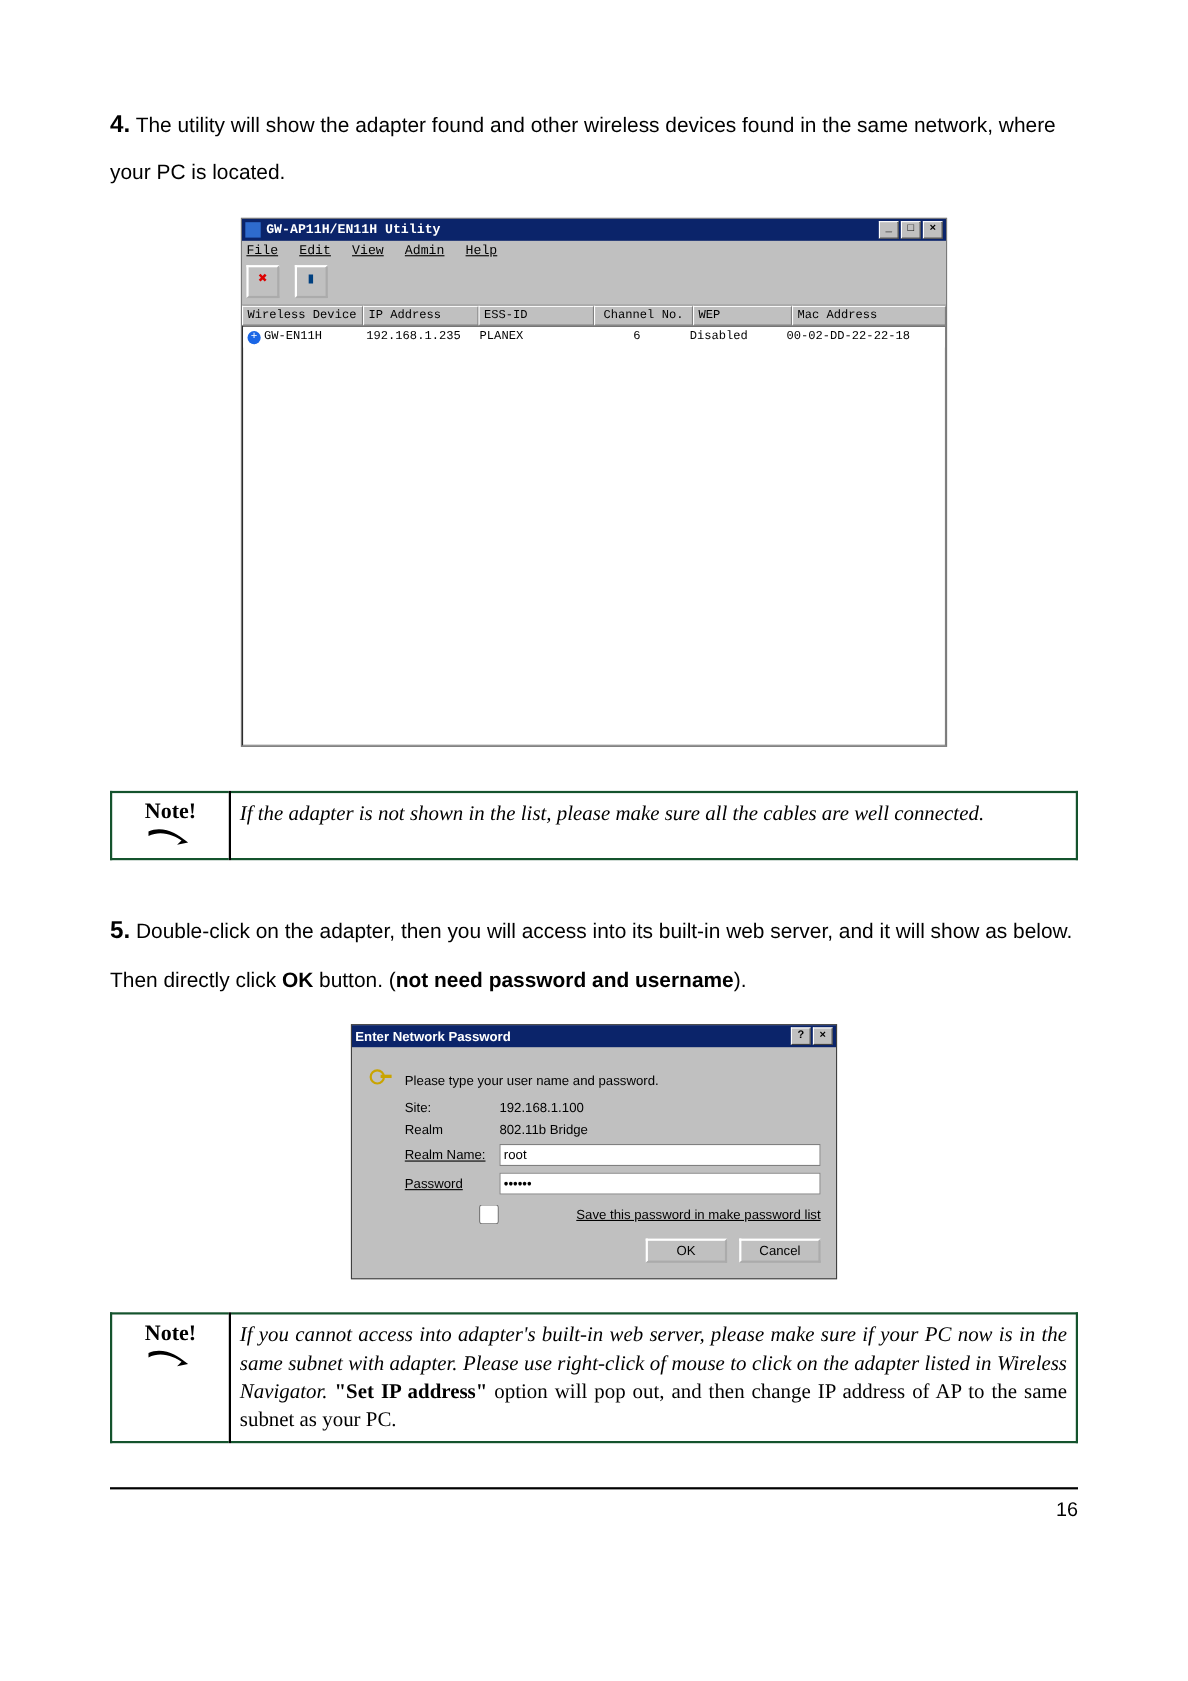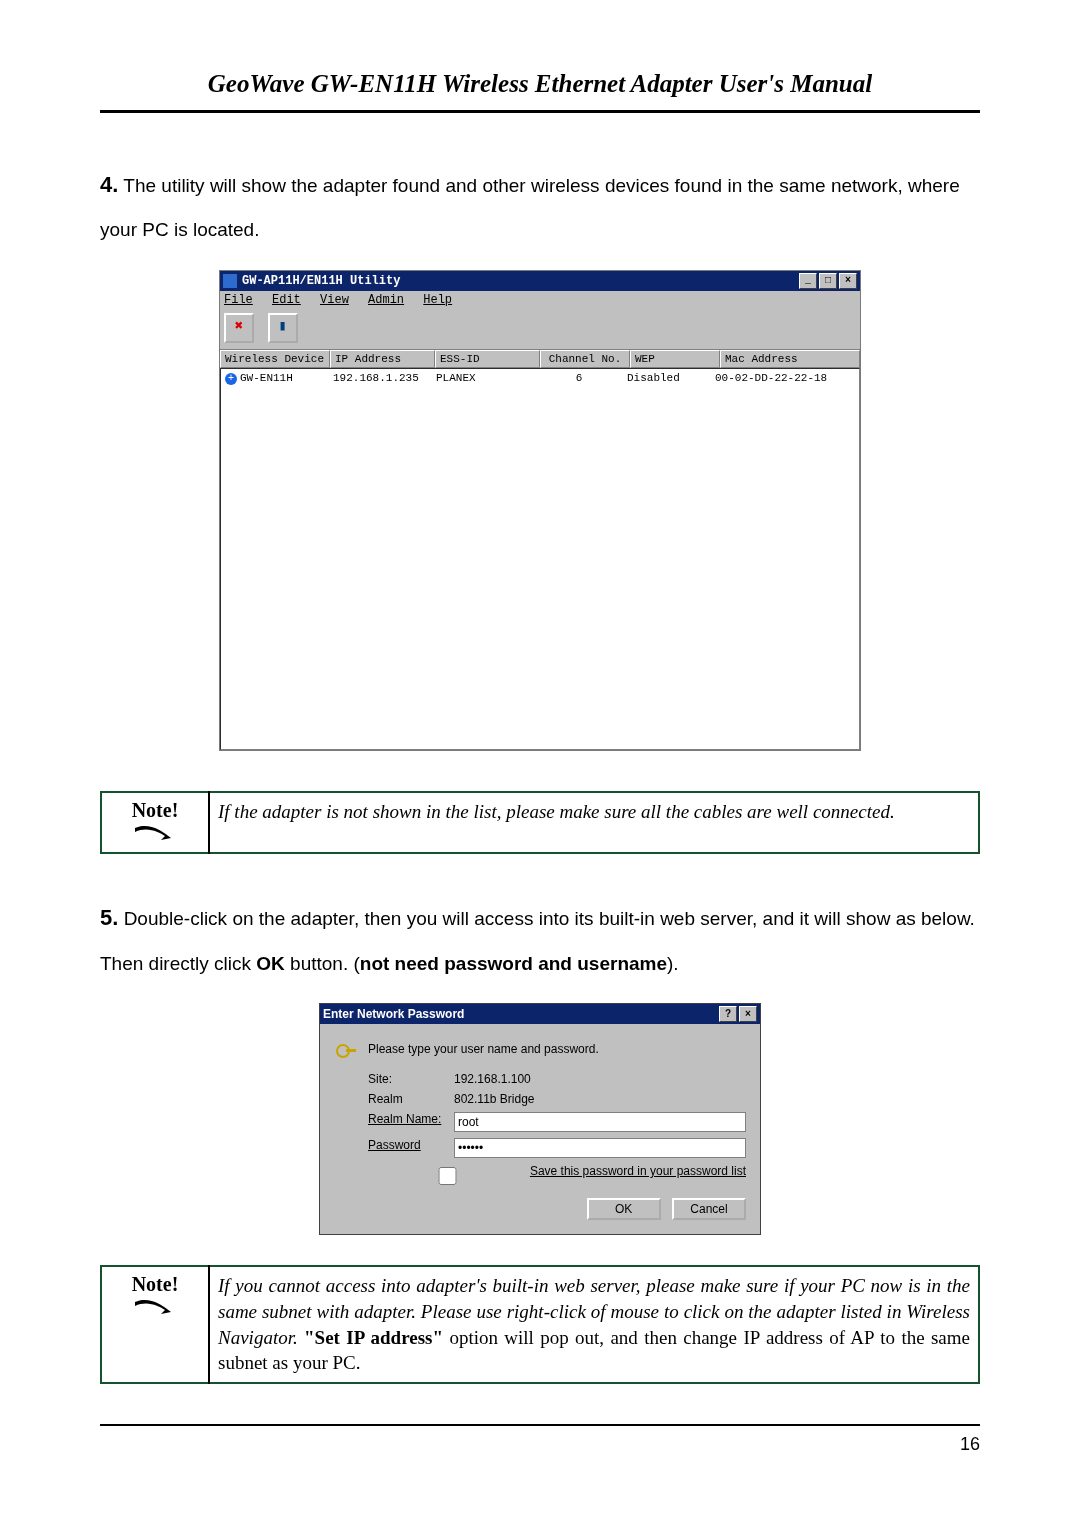--- a/index.html
+++ b/index.html
@@ -32,37 +32,36 @@
   table.note td{vertical-align:top;padding:6px 8px}
   table.note td.left{width:90px;border-right:2px solid #000;text-align:center}
   .notelabel{font-family:"Times New Roman",serif;font-weight:bold;font-size:20px}
   .notearrow svg{display:block;margin:2px auto 0}
   .notetext{font-family:"Times New Roman",serif;font-style:italic;font-size:19px;line-height:1.35}
   .notetext .upright{font-style:normal}
   
   .dlg{width:440px;margin:6px auto 30px auto;border:1px solid #404040;background:#c0c0c0;font-family:Tahoma,Arial,sans-serif}
   .dlg .titlebar{background:#0b246a}
   .dlgbody{padding:12px 14px 14px 14px;font-size:12px}
-  .dlgrow{display:flex;margin:6px 0}
+  .dlgrow{display:flex;align-items:center;margin:6px 0}
   .dlgrow .lbl{width:86px}
   .dlgrow input{flex:1;height:18px;font-size:12px;border:1px solid #808080;background:#fff;padding:0 3px}
   .dlgbtn{width:74px;height:22px;background:#c0c0c0;border:2px outset #fff;font-size:12px;margin-left:8px}
   .key{display:inline-block;width:24px;height:24px;position:relative}
   .key::before{content:"";position:absolute;left:2px;top:2px;width:10px;height:10px;border:2px solid #c9a400;border-radius:50%}
   .key::after{content:"";position:absolute;left:12px;top:7px;width:10px;height:3px;background:#c9a400}
   .footer-line{border-top:2px solid #000;margin-top:36px}
   .pagenum{text-align:right;font-weight:normal;font-size:18px;margin-top:8px}
   .under{text-decoration:underline}
 </style>
 </head>
 <body>
 
 <div class="page">
 
-  <div class="doc-title">GeoWave GW-EN11H Wireless Ethernet Adapter User's Manual</div>
 
   <p class="body">
     <span class="num">4.</span>
     <span>The utility will show the adapter found and other wireless devices found in the same network, where your PC is located.</span>
   </p>
 
   <div class="win">
     <div class="titlebar">
       <span class="ico"></span>
       <span>GW-AP11H/EN11H Utility</span>
@@ -148,21 +147,21 @@
       <div class="dlgrow" style="margin-left:34px">
         <span class="lbl under">Realm Name:</span>
         <input value="root" style="">
       </div>
       <div class="dlgrow" style="margin-left:34px">
         <span class="lbl under">Password</span>
         <input type="password" value="xxxxxx" style="">
       </div>
       <div class="dlgrow" style="margin-left:34px">
         <input type="checkbox" style="">
-        <span style="margin-left:4px" class="under">Save this password in your password list</span>
+        <span style="margin-left:4px" class="under">Save this password in make password list</span>
       </div>
       <div style="text-align:right;margin-top:10px">
         <button class="dlgbtn">OK</button>
         <button class="dlgbtn">Cancel</button>
       </div>
     </div>
   </div>
 
   <table class="note">
     <tbody>

